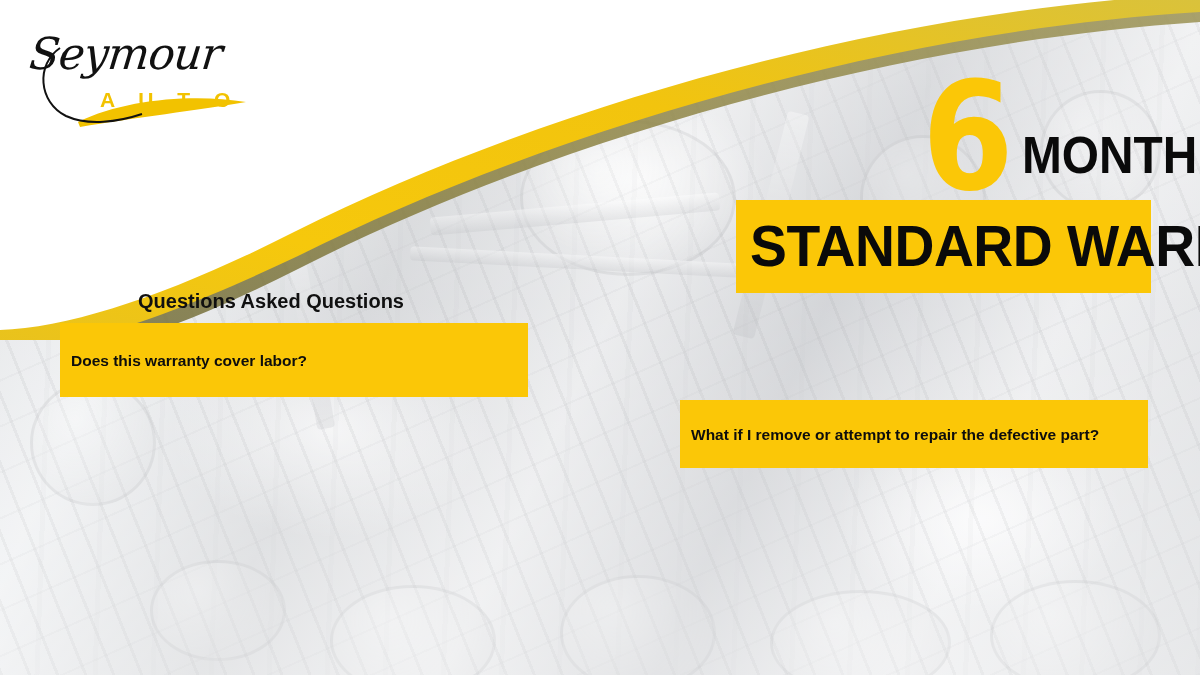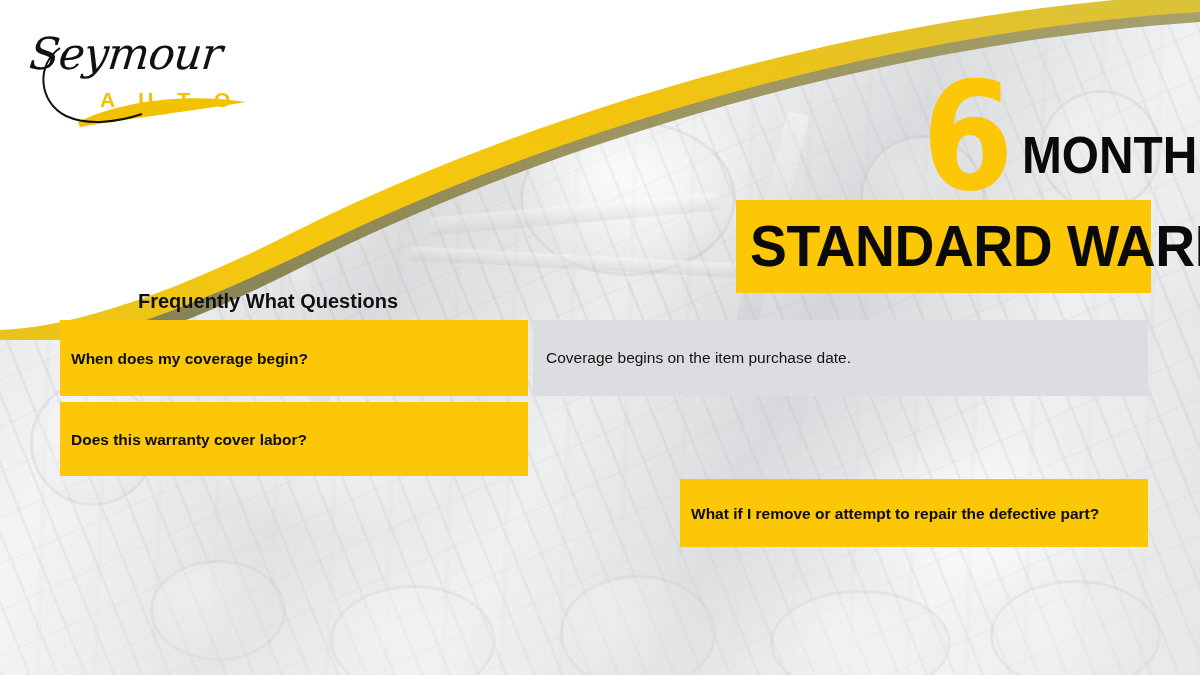--- a/index.html
+++ b/index.html
@@ -285,30 +285,24 @@
     </svg>
   </div>
 
   <div class="six">6</div>
   <div class="month">MONTH</div>
 
   <div class="warranty-band">
     <div class="warranty-text">STANDARD WARRANTY</div>
   </div>
 
-  <div class="faq-heading">Frequently What Questions</div>
+  <div class="faq-heading">Questions Asked Questions</div>
 
   <div class="faq-table">
 
-    <div class="faq-row r1">
-      <div class="faq-q">When does my coverage begin?</div>
-      <div class="faq-a">
-        <span class="a-text">Coverage begins on the item purchase date.</span>
-      </div>
-    </div>
 
     <div class="faq-row r2">
     </div>
 
     <div class="faq-row r3">
       <div class="faq-q">Does this warranty cover labor?</div>
     </div>
 
     <div class="faq-row r4">
       <div class="faq-q">What if I remove or attempt to repair the defective part?</div>

